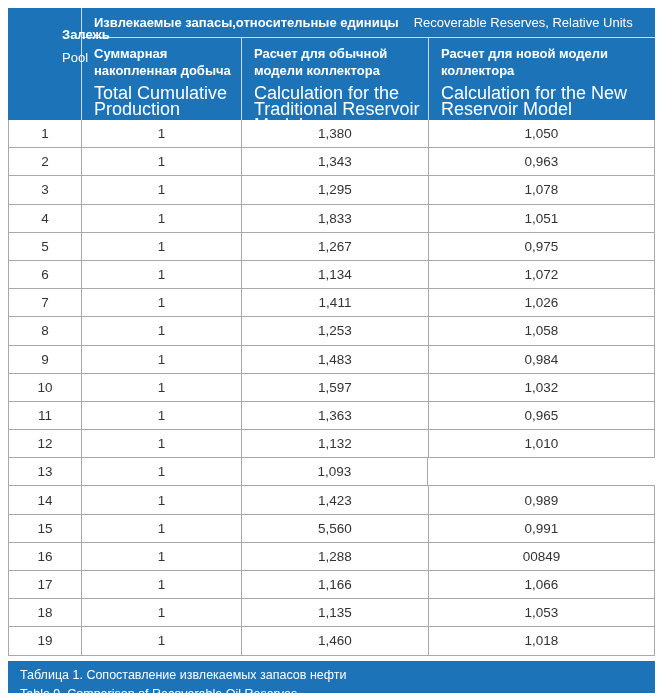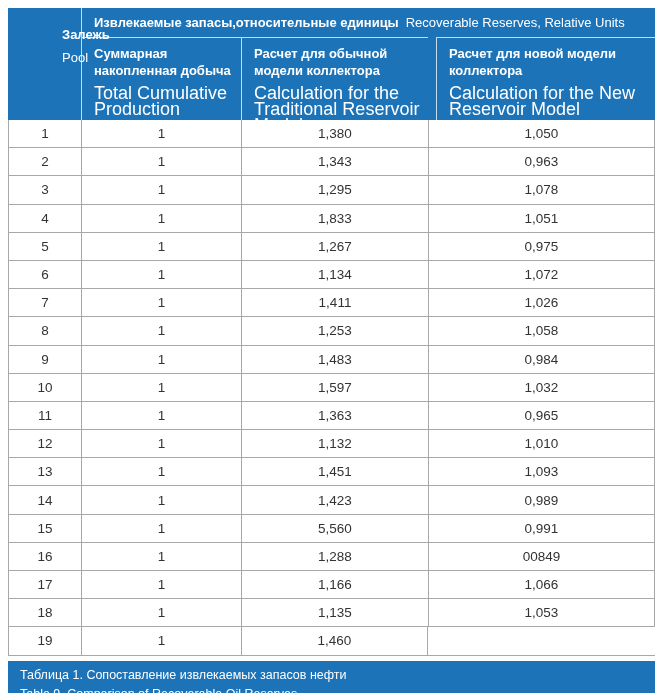--- a/index.html
+++ b/index.html
@@ -23,34 +23,35 @@
   .h-pool .en { font-size: 13px; line-height: 16px; margin-top: 7px; }
 
   .h-group {
     grid-column: 2 / 5; grid-row: 1;
     height: 29px;
     display: flex; align-items: center;
     padding: 0 10px 0 12px;
     border-left: 1px solid rgba(255,255,255,0.75);
     font-size: 13px;
     white-space: nowrap;
+    gap: 8px;
   }
   .h-group .ru { font-weight: bold; }
   .h-group .en { margin-left: 7px; }
 
   .h-sub {
     grid-row: 2;
     height: 83px;
     border-left: 1px solid rgba(255,255,255,0.75);
     border-top: 1px solid rgba(255,255,255,0.75);
     padding: 7px 8px 0 12px;
   }
   .h-sub.c2 { grid-column: 2; }
   .h-sub.c3 { grid-column: 3; }
-  .h-sub.c4 { grid-column: 4; margin-left: 8px; }
+  .h-sub.c4 { grid-column: 4; }
   .h-sub .ru { font-weight: bold; font-size: 13px; line-height: 17px; }
   .h-sub .en { font-size: 18px; line-height: 16px; margin-top: 6px; }
 
   
   .data-table { background: #ffffff; }
   .data-row {
     display: grid;
     grid-template-columns: 73px 160px 187px 1fr;
     height: 28.2px;
     border-bottom: 1px solid #a8a8a8;
@@ -171,21 +172,20 @@
       </div>
       <div class="data-row">
         <div class="data-cell">12</div>
         <div class="data-cell">1</div>
         <div class="data-cell">1,132</div>
         <div class="data-cell">1,010</div>
       </div>
       <div class="data-row">
         <div class="data-cell">13</div>
         <div class="data-cell">1</div>
-        <div class="data-cell">1,451</div>
         <div class="data-cell">1,093</div>
       </div>
       <div class="data-row">
         <div class="data-cell">14</div>
         <div class="data-cell">1</div>
         <div class="data-cell">1,423</div>
         <div class="data-cell">0,989</div>
       </div>
       <div class="data-row">
         <div class="data-cell">15</div>
@@ -208,20 +208,21 @@
       <div class="data-row">
         <div class="data-cell">18</div>
         <div class="data-cell">1</div>
         <div class="data-cell">1,135</div>
         <div class="data-cell">1,053</div>
       </div>
       <div class="data-row">
         <div class="data-cell">19</div>
         <div class="data-cell">1</div>
         <div class="data-cell">1,460</div>
+        <div class="data-cell">1,018</div>
       </div>
     </div>
 
   <div class="caption">
     <div>Таблица 1. Сопоставление извлекаемых запасов нефти</div>
     <div>Table 9. Comparison of Recoverable Oil Reserves</div>
   </div>
 
 </div>
 

